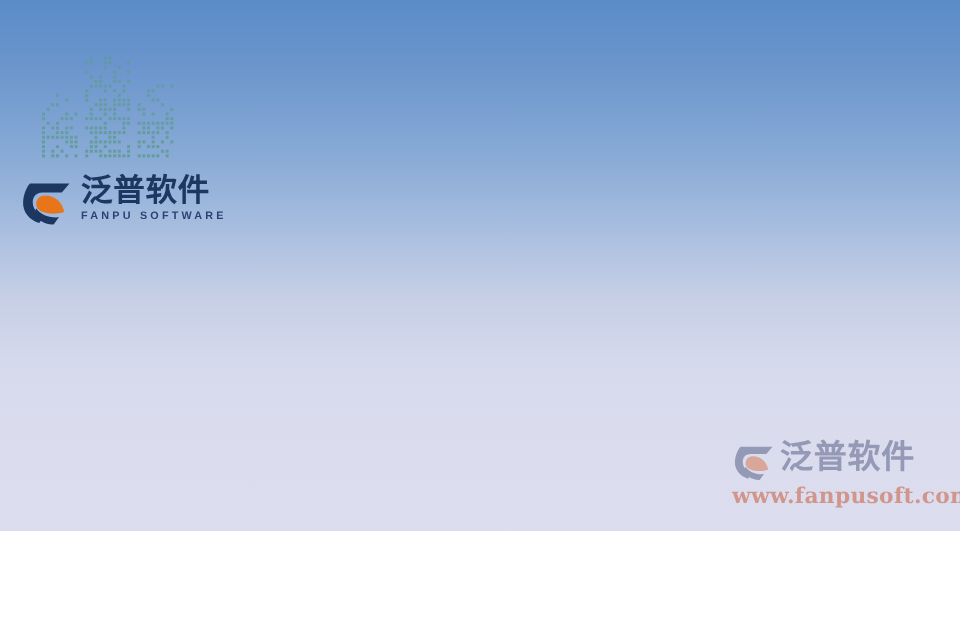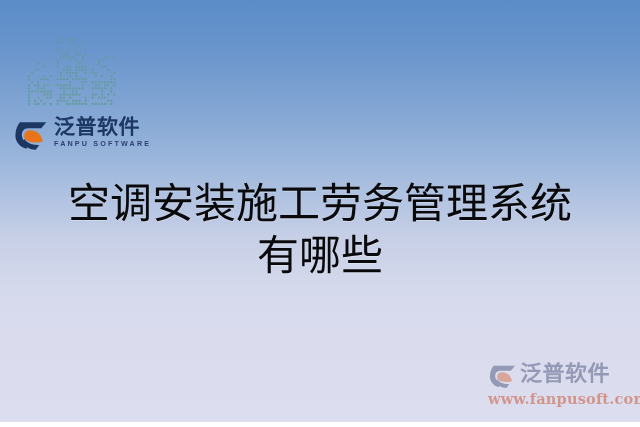--- a/index.html
+++ b/index.html
@@ -5,21 +5,21 @@
 <style>
   html, body {
     margin: 0;
     padding: 0;
     background: #ffffff;
   }
 
   #stage {
     position: relative;
     width: 640px;
-    height: 422px;
+    height: 354px;
     overflow: hidden;
     font-family: "Liberation Sans", sans-serif;
     
     background: linear-gradient(to bottom,
         #5b8cc8 0%,
         #6a95cc 12%,
         #8aabd6 30%,
         #aabfe0 44%,
         #c6cfe6 56%,
         #d5d9ec 68%,
@@ -382,24 +382,20 @@
         <path d="M12.0 26.8 C14.8 31.2 21.0 34.0 28.4 33.4
                  L24.6 38.6 C17.2 38.8 12.0 34.6 11.0 29.8 Z" fill="#1d3763"></path>
       </svg>
     </span>
     <span class="wordmark">
       <span class="cn">泛普软件</span>
       <span class="en">FANPU SOFTWARE</span>
     </span>
   </div>
 
-  <div id="headline">
-    <span class="line">空调安装施工劳务管理系统</span>
-    <span class="line">有哪些</span>
-  </div>
 
   <div id="watermark">
     <div class="wm-row">
       <span class="wm-mark">
         <svg viewBox="0 0 40 40" width="30" height="30" aria-hidden="true">
           <path d="M7.5 9 L36 9 L30.5 15.5 L16.5 15.5
                    C11.6 15.5 9.2 19.2 9.6 23.4
                    C10.0 27.6 13.1 31.5 18.2 32.2
                    L14.2 37.5
                    C7.0 35.5 2.2 29.4 2.6 22.4

